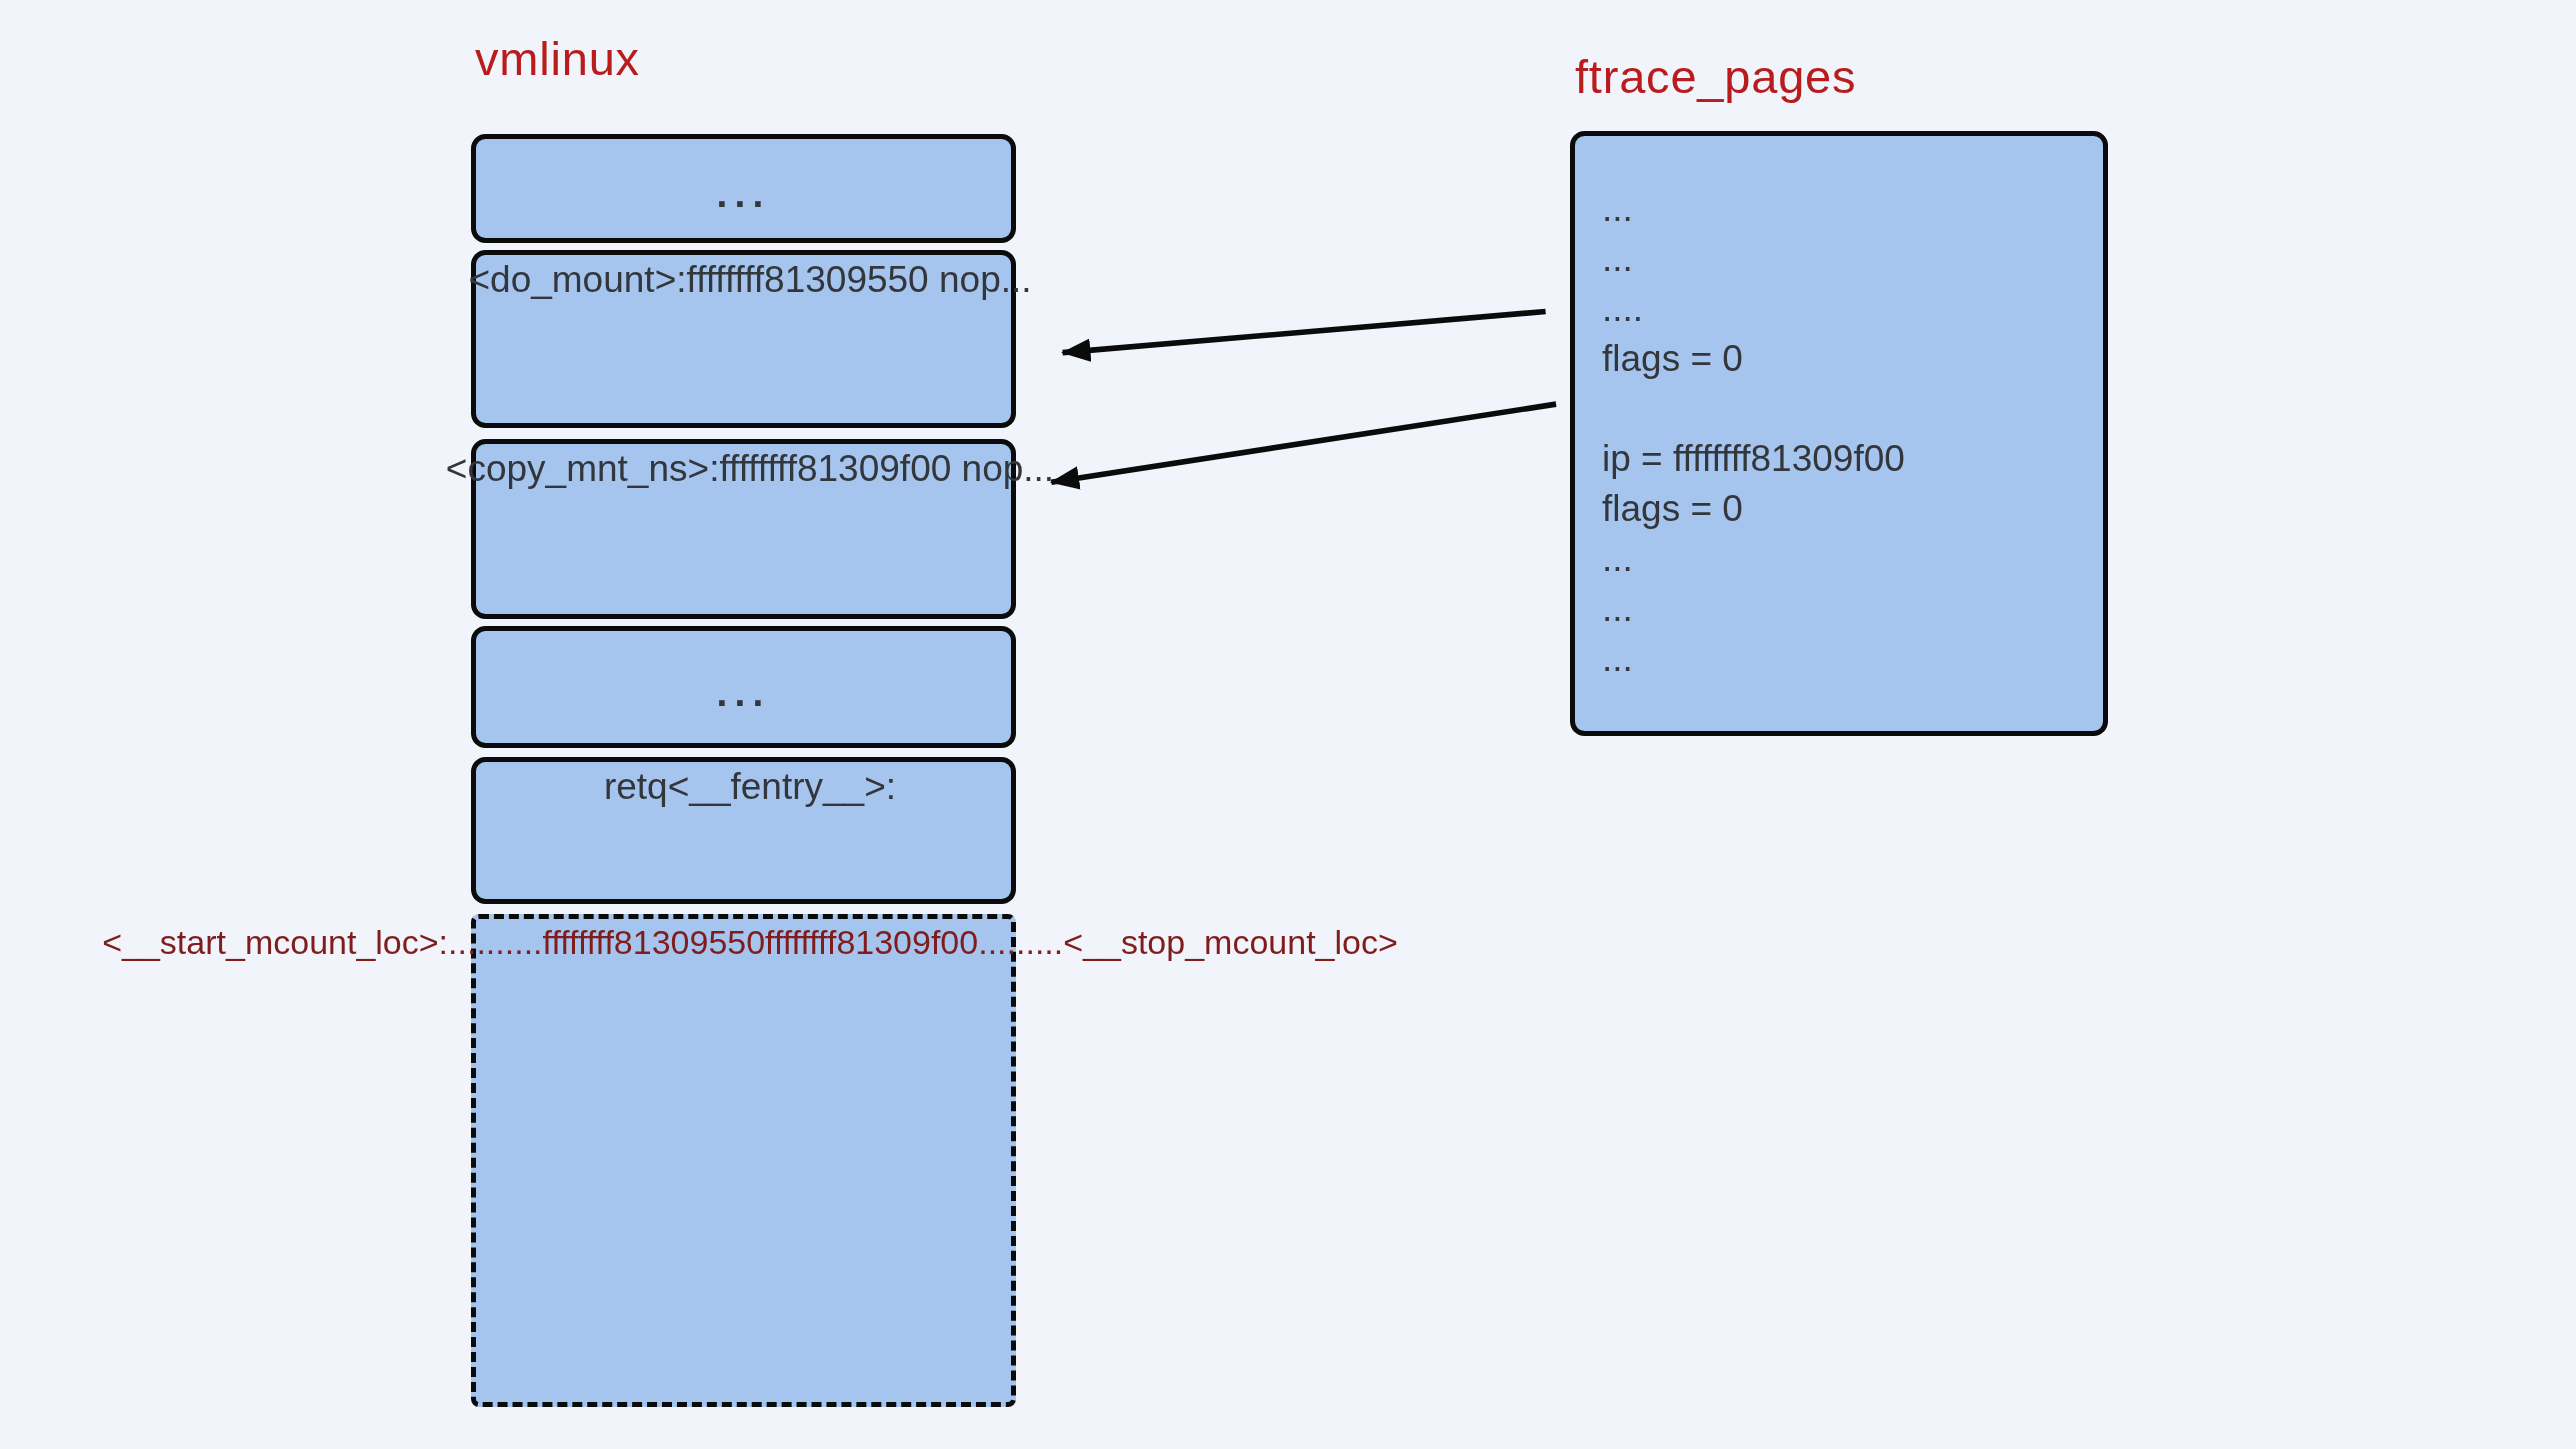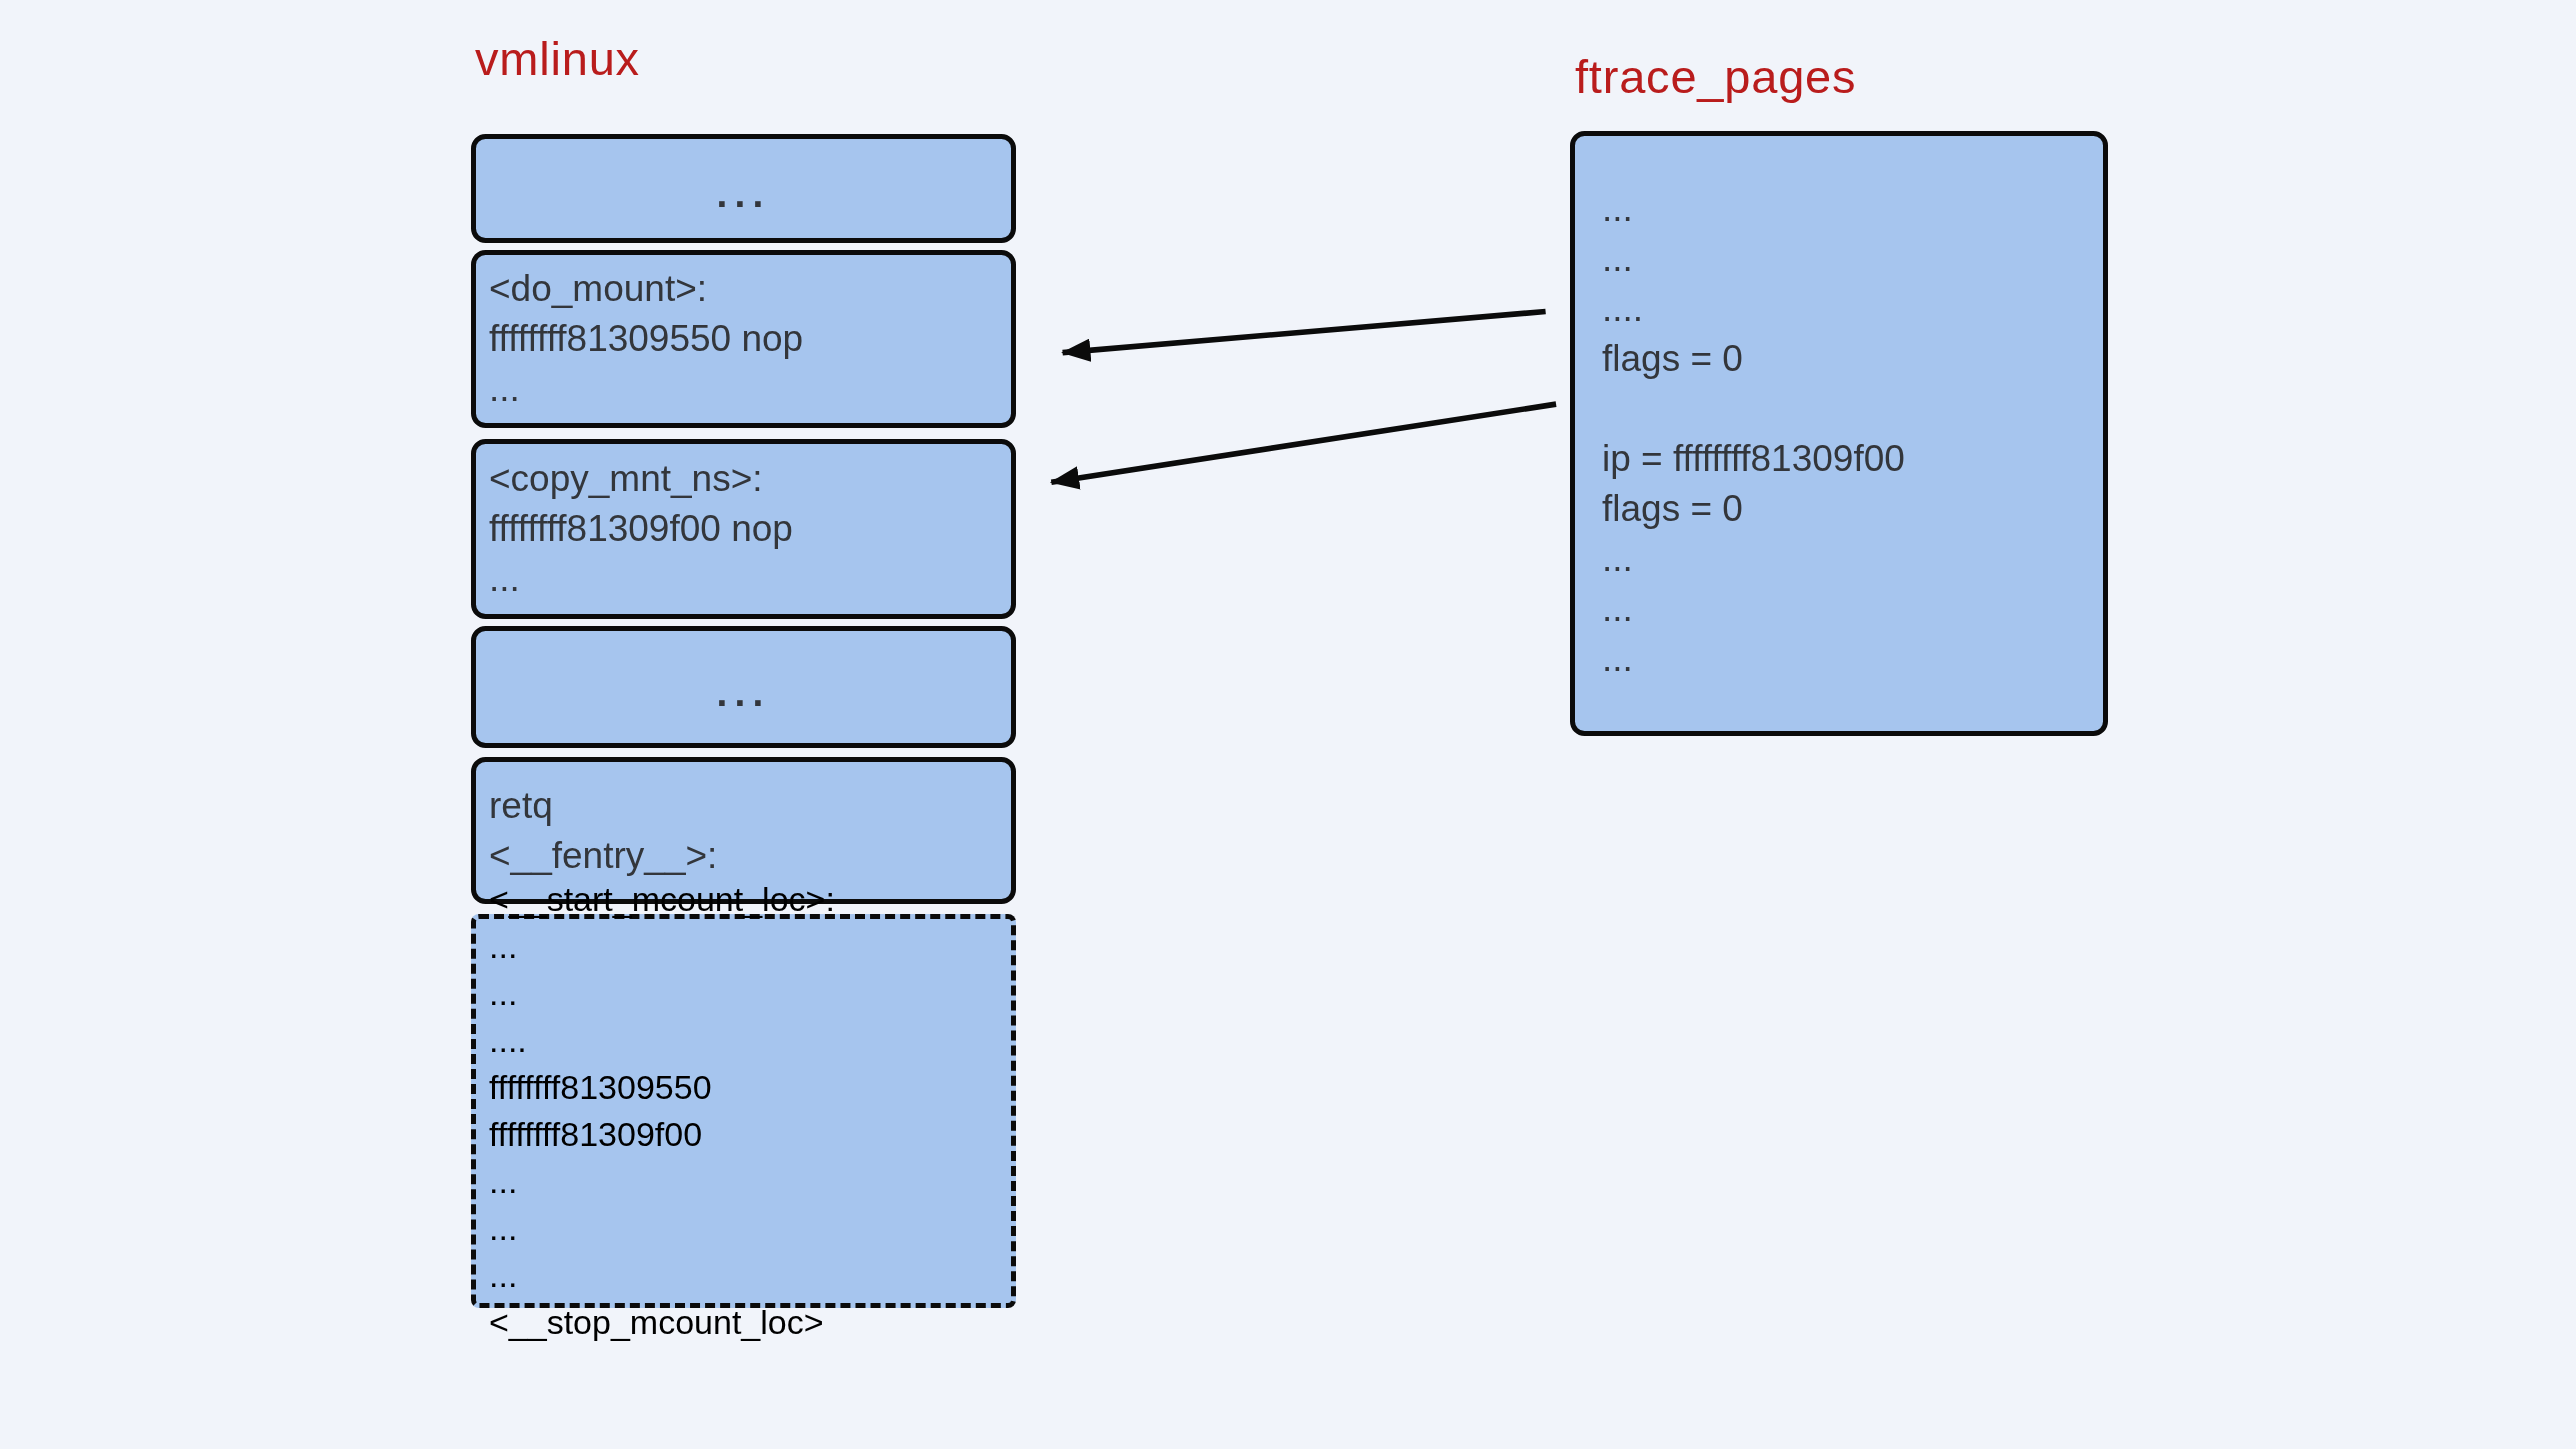--- a/index.html
+++ b/index.html
@@ -27,21 +27,21 @@
     left:471px;
     width:545px;
     box-sizing:border-box;
     background:#a6c5ee;
     border:5.6px solid #0b0b0b;
     border-radius:14.5px;
     color:#33363b;
     font-size:37px;
   }
   .membox .pad{
-    display:flex;flex-direction:column;justify-content:center;
+    display:flex;flex-direction:row;justify-content:center;
     height:100%;
     padding-left:13px;
   }
   .line{
     height:50px;line-height:50px;
     white-space:pre;
   }
   .ellipsis-center{
     display:flex;align-items:center;justify-content:center;
     height:100%;
@@ -52,24 +52,24 @@
     box-sizing:border-box;
   }
 
   #box-ellipsis-top{top:134px;height:109px;}
   #box-do-mount{top:250px;height:178px;}
   #box-copy-mnt-ns{top:439px;height:180px;}
   #box-ellipsis-mid{top:626px;height:122px;}
   #box-fentry{top:757px;height:147px;}
 
   #box-mcount-loc{
-    top:914px;height:394px;
+    top:914px;height:493px;
     border:5.6px dashed #0b0b0b;
     border-radius:8px;
-    color:#000000;
+    color:#7f1d1d;
   }
   #box-mcount-loc .line{height:47px;line-height:47px;font-size:34px;}
 
   #box-ftrace-pages{
     position:absolute;
     left:1570px;top:131px;
     width:538px;height:605px;
     box-sizing:border-box;
     background:#a6c5ee;
     border:5.6px solid #0b0b0b;

